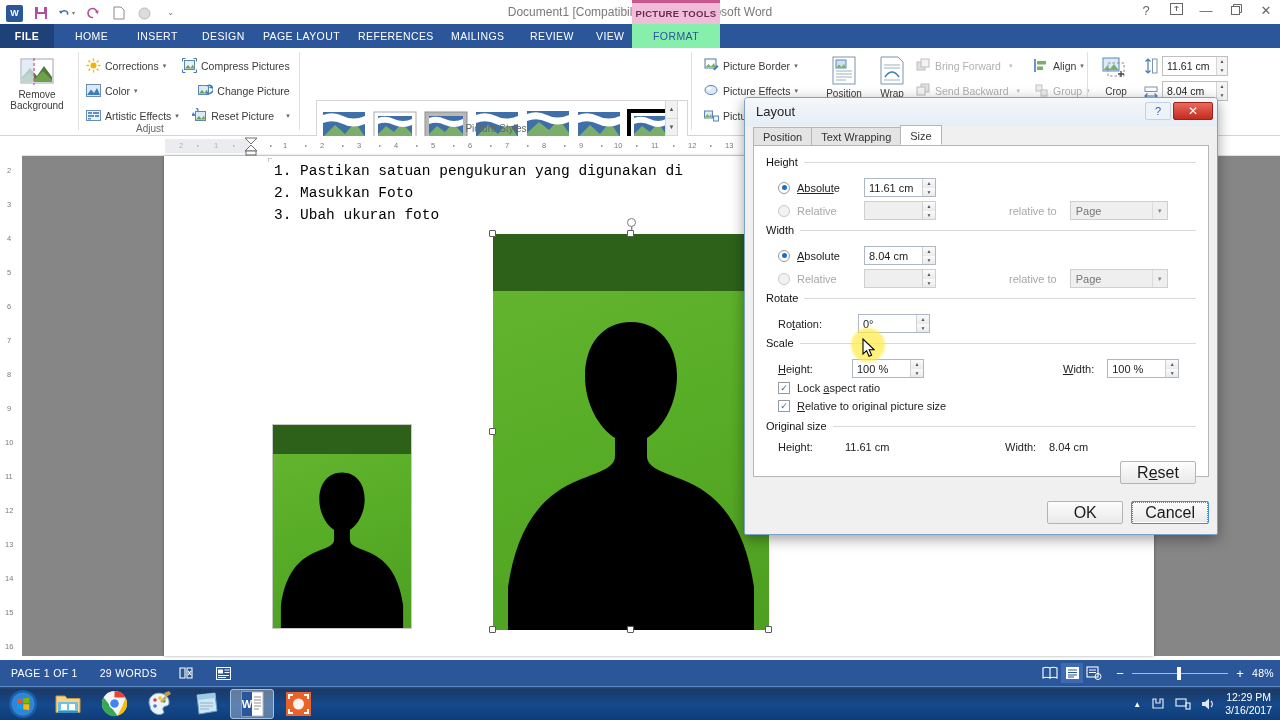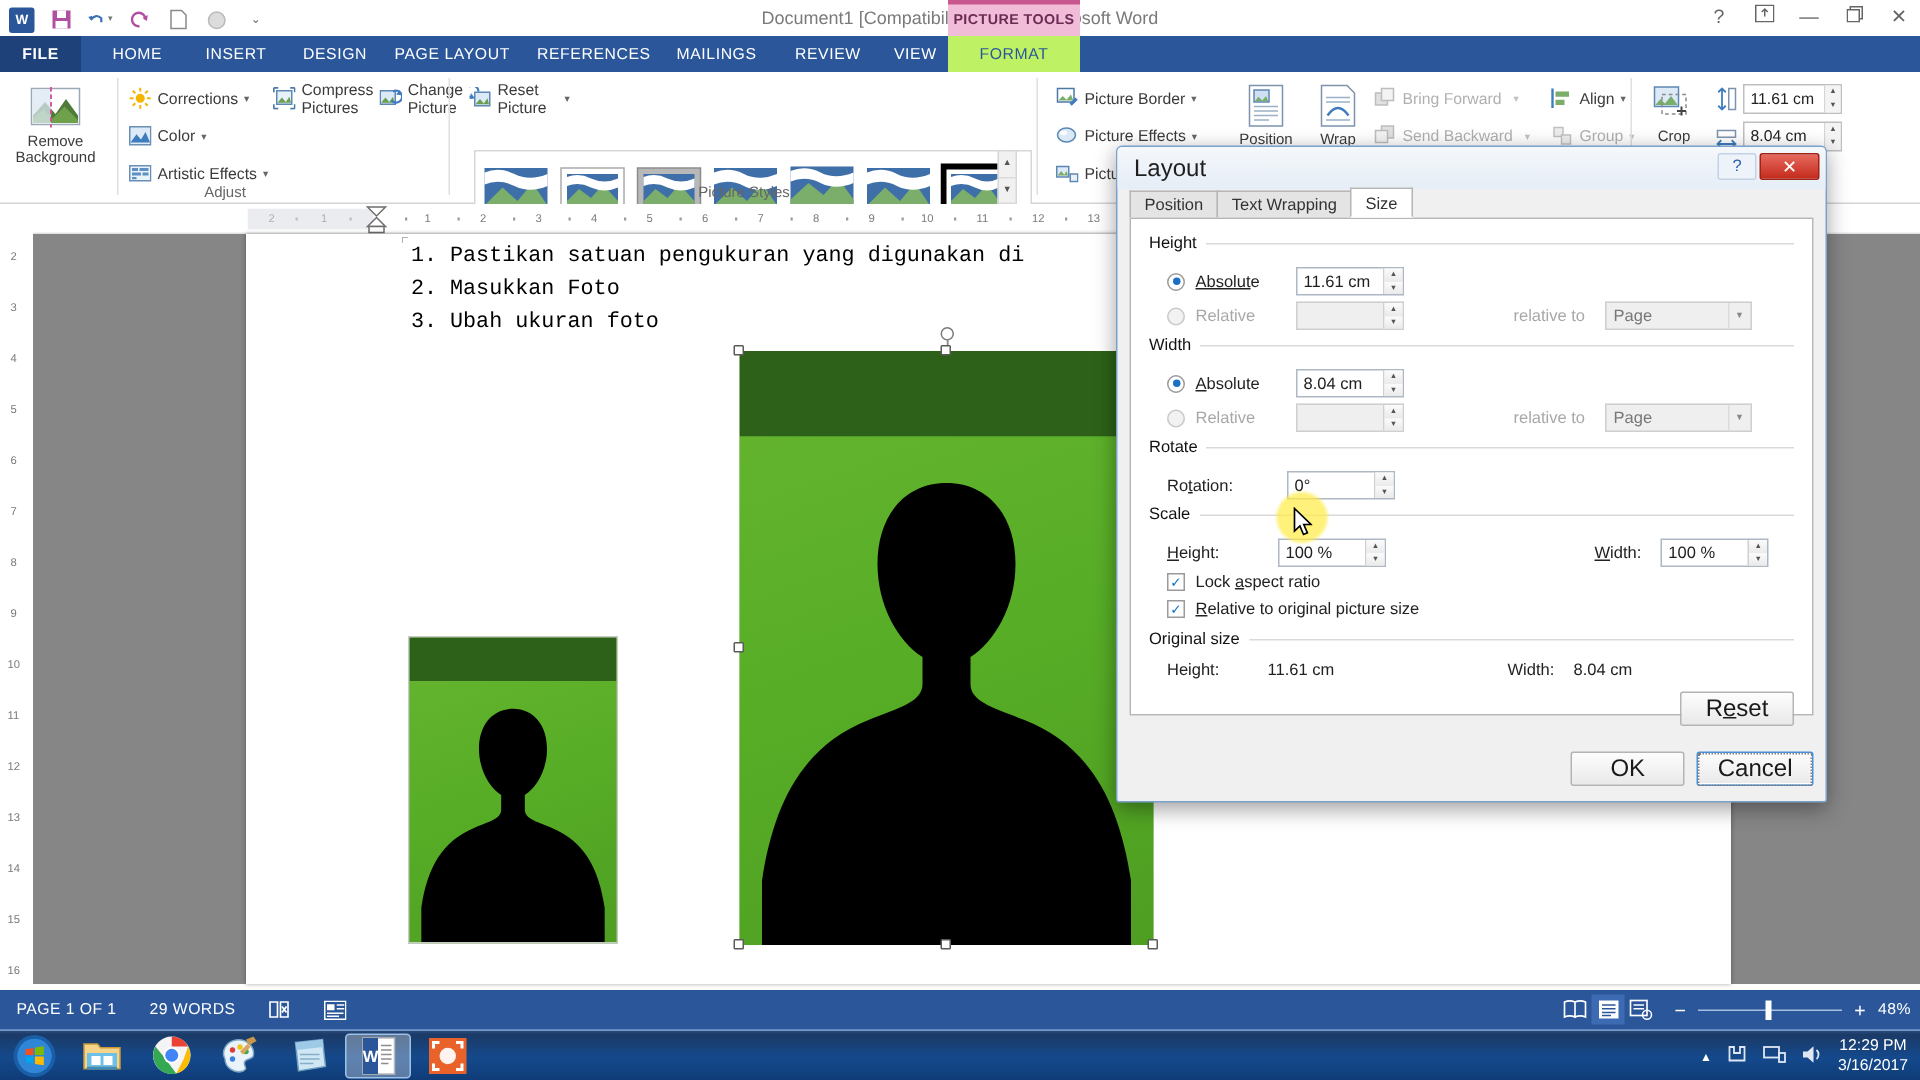--- a/index.html
+++ b/index.html
@@ -50,21 +50,21 @@
   #tabstrip {
     position:absolute; left:0; top:24px; width:1280px; height:24px;
     background:#2b579a;
   }
   .tab {
     position:absolute; top:0; height:24px; line-height:24px;
     font-size:10.5px; letter-spacing:.4px; color:#ffffff;
     padding:0 11px; cursor:default; text-transform:uppercase;
   }
   .tab.file { background:#1e417a; left:0; width:54px; text-align:center; padding:0; font-weight:bold;}
-  .tab.active { background:#bef264; color:#2b579a; }
+  .tab.active { background:#86efac; color:#2b579a; }
 
   
   #ribbon {
     position:absolute; left:0; top:48px; width:1280px; height:88px;
     background:#ffffff; border-bottom:1px solid #d4d4d4;
   }
   .grp { position:absolute; top:0; height:88px; }
   .grp-label {
     position:absolute; bottom:2px; width:100%; text-align:center;
     font-size:10px; color:#666;
@@ -167,21 +167,21 @@
   
   #dlg {
     position:absolute; left:744px; top:97px; width:474px; height:438px;
     background:#f0f0f0; border:1px solid #7aa2cc; border-radius:4px 4px 2px 2px;
     box-shadow:0 4px 14px rgba(0,0,0,.38);
     font-size:11px; color:#222;
   }
   #dlg-title { position:absolute; left:0;top:0; right:0; height:28px;
      background:linear-gradient(180deg,#f5f8fb,#e5edf6);
      border-radius:3px 3px 0 0; }
-  #dlg-title .t { position:absolute; left:11px; top:6px; font-size:16px; color:#1f1f1f;}
+  #dlg-title .t { position:absolute; left:11px; top:6px; font-size:13px; color:#1f1f1f;}
   .dlg-help { position:absolute; right:46px; top:4px; width:26px;height:18px;
      border:1px solid #c3d3e5; background:#eef3f9; border-radius:2px;
      display:flex;align-items:center;justify-content:center; font-size:11px; color:#2b5faa;}
   .dlg-close { position:absolute; right:4px; top:4px; width:40px;height:18px;
      background:linear-gradient(180deg,#e86a5f,#c32b1c); border:1px solid #a02216; border-radius:2px;
      color:#fff; display:flex;align-items:center;justify-content:center; font-size:12px;}
   #dlg-body { position:absolute; left:8px; top:28px; right:8px; bottom:8px; }
   .tabrow { display:flex; align-items:flex-end; height:19px; }
   .dtab { height:18px; padding:0 9px; line-height:18px; font-size:11px;
      border:1px solid #b6b6b6; border-bottom:none; background:#e4e4e4;
@@ -356,21 +356,21 @@
               <rect x="2" y="7" width="6" height="2"></rect>
               <rect x="9" y="7" width="4" height="2"></rect>
               <rect x="2" y="10" width="3" height="1.5"></rect>
             </g>
         </svg>
         <span>Artistic Effects</span>
         <span class="caret">▾</span>
       </div>
     </div>
 
-    <div style="position:absolute; left:182px; top:7px; display:flex;flex-direction:row; gap:4px;align-items:flex-end;">
+    <div style="position:absolute; left:182px; top:7px; display:flex;flex-direction:column; gap:4px;align-items:flex-end;">
       <div class="smallbtn">
         <svg class="ico" viewBox="0 0 15 15">
           <rect x="2.5" y="2.5" width="10" height="9" fill="#e8f1fa" stroke="#5d87b4"></rect>
           <path d="M3 10.5 L6 7 L8.5 10 L11 6.5 L12 10.5 Z" fill="#6a9f4f"></path>
           <g stroke="#4a78a8" stroke-width="1.2">
               <path d="M0.5 0.5 h3 M0.5 0.5 v3"></path>
               <path d="M14.5 0.5 h-3 M14.5 0.5 v3"></path>
               <path d="M0.5 14.5 h3 M0.5 14.5 v-3"></path>
               <path d="M14.5 14.5 h-3 M14.5 14.5 v-3"></path>
             </g>

